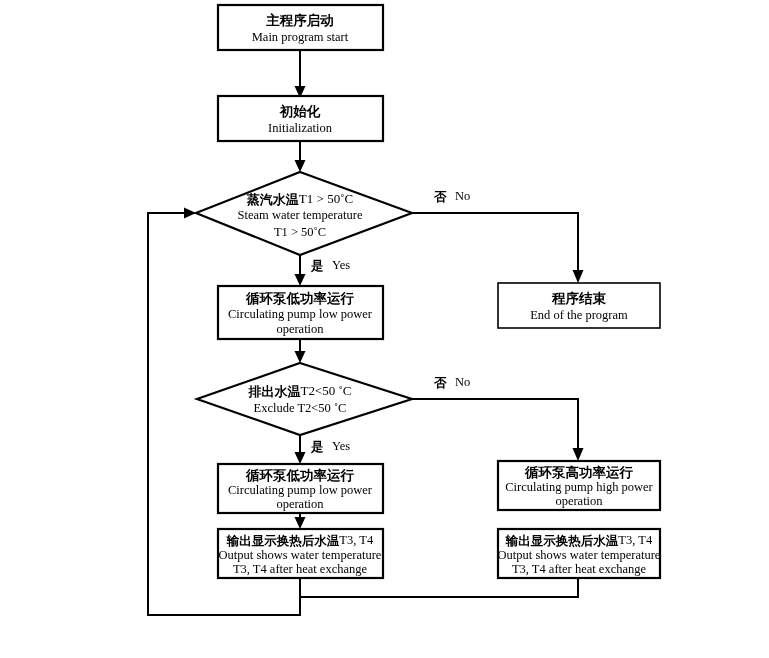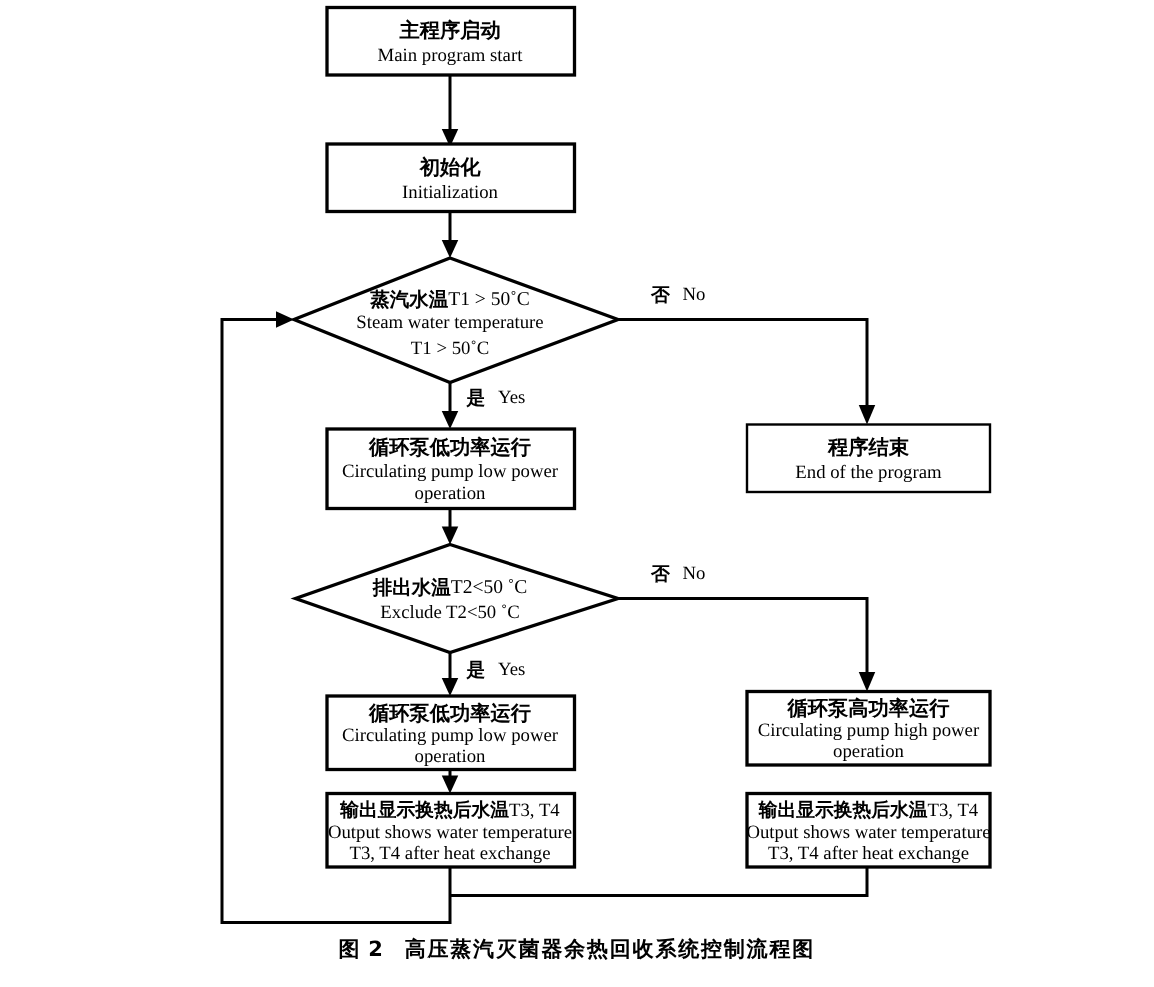--- a/index.html
+++ b/index.html
@@ -253,16 +253,13 @@
       <text class="t-label-en" x="455" y="383" text-anchor="start">No</text>
     </g>
 
     <g>
       <text class="t-label-cn" x="311" y="447" text-anchor="start">是</text>
       <text class="t-label-en" x="332" y="447" text-anchor="start">Yes</text>
     </g>
 
   </svg>
 
-  <div class="caption-wrap">
-    <span class="caption-num">图 2</span><span class="caption-text">高压蒸汽灭菌器余热回收系统控制流程图</span>
-  </div>
 </div>
 
 </body></html>

